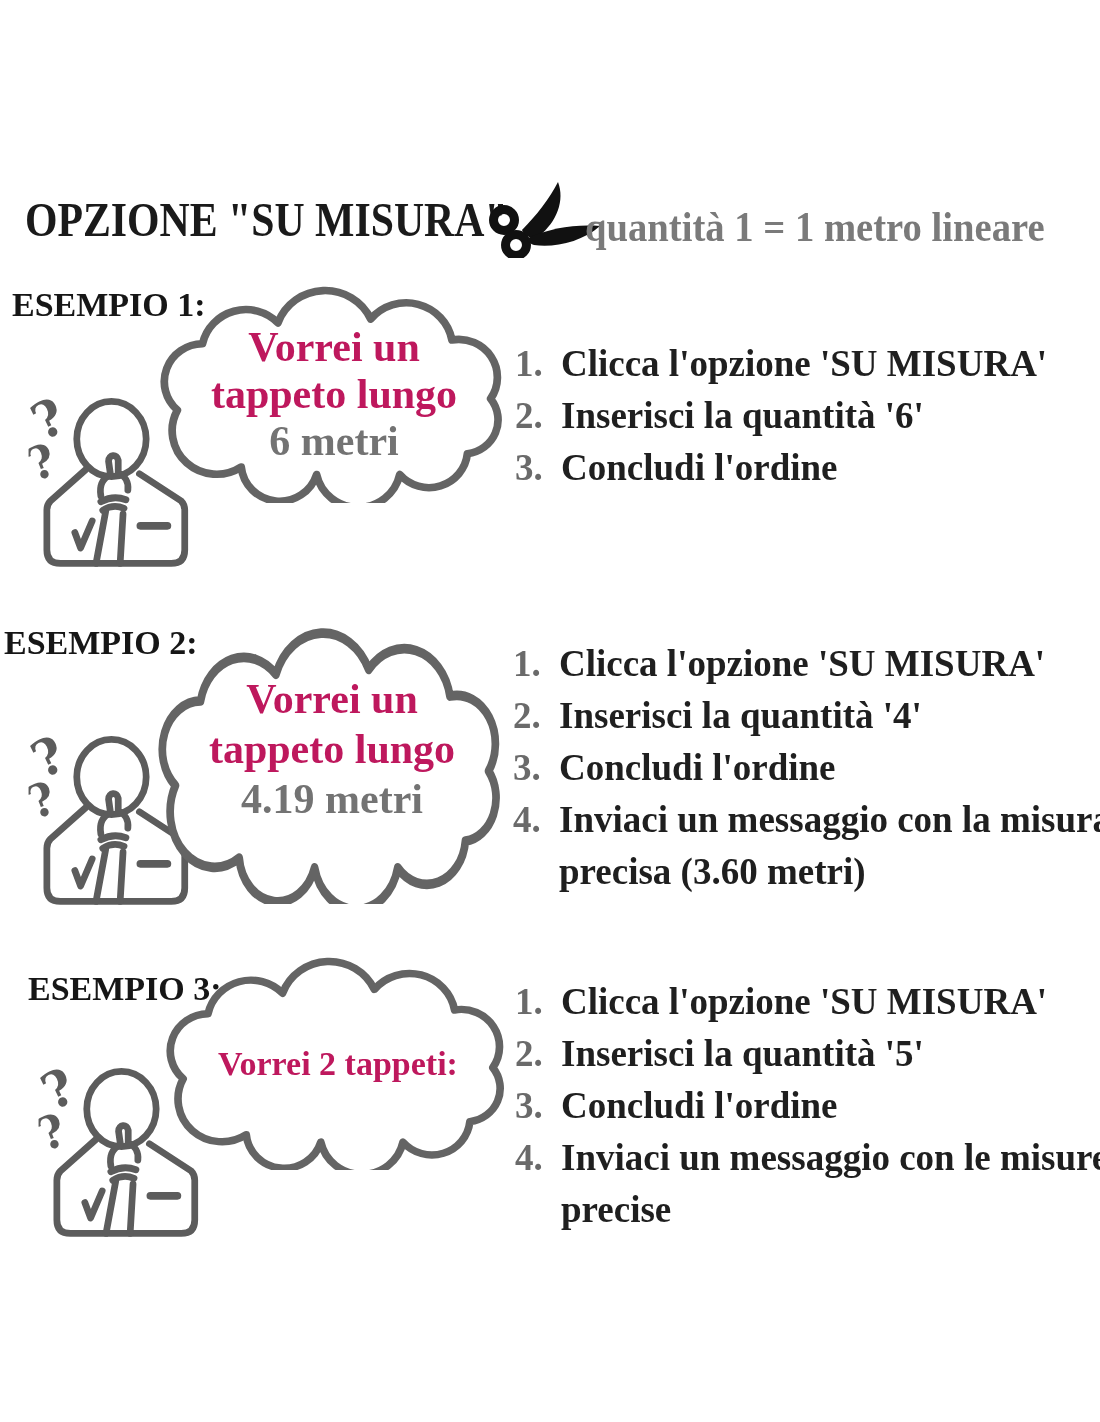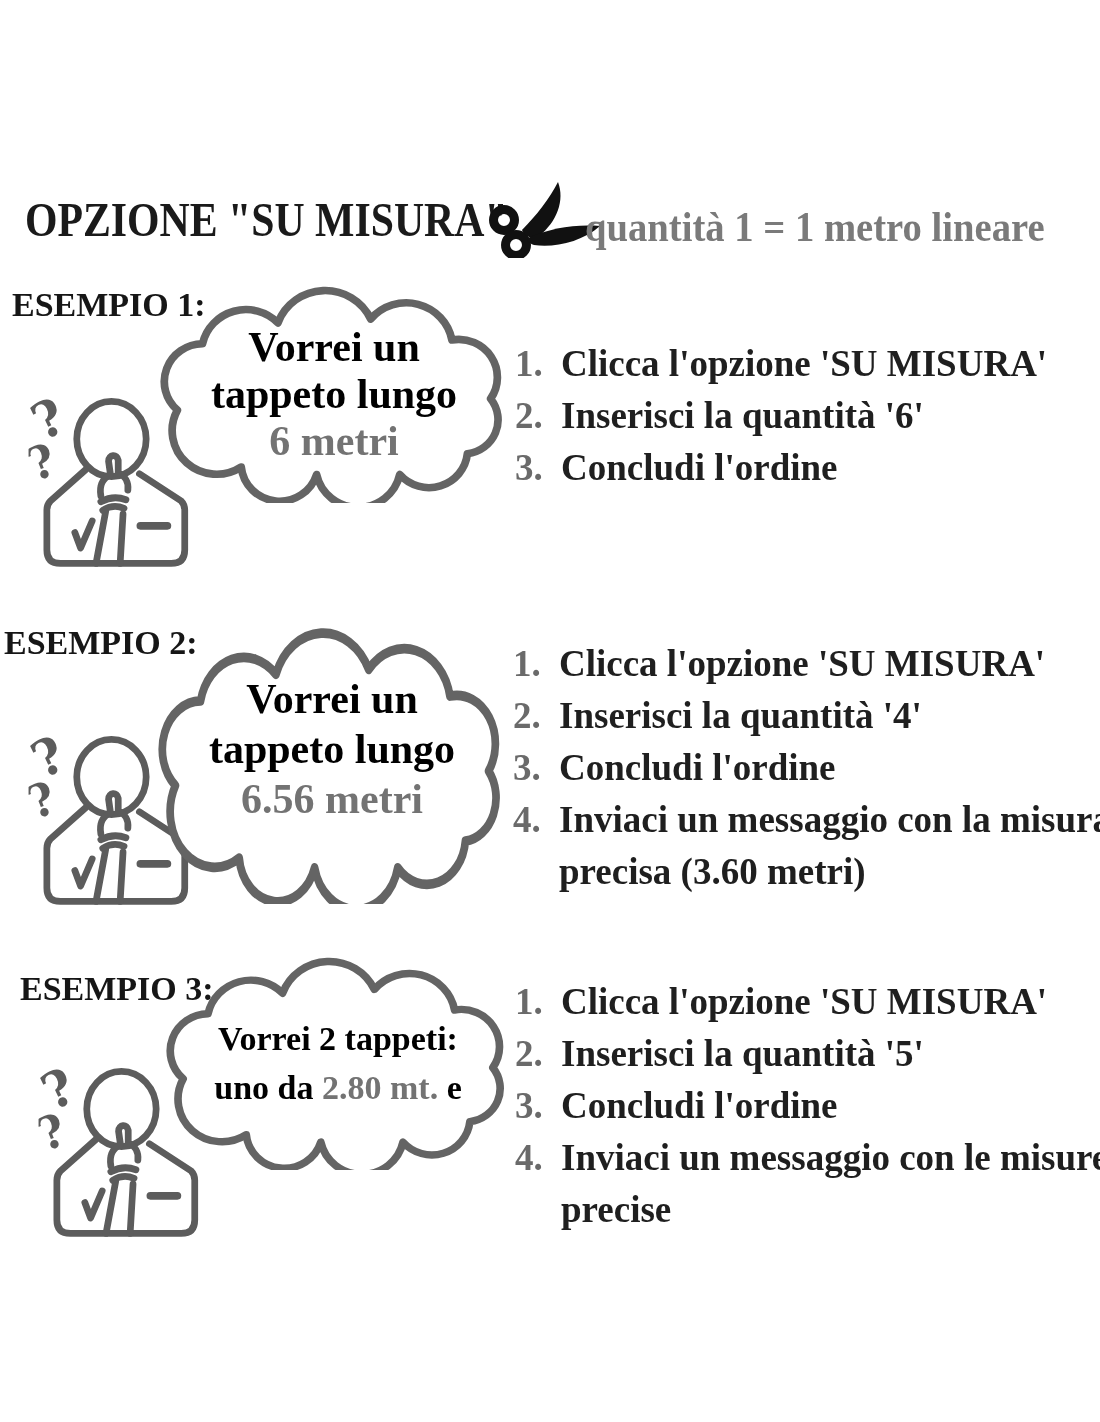--- a/index.html
+++ b/index.html
@@ -18,42 +18,42 @@
     left:585px;top:206px;font-size:42px;font-weight:bold;color:#7a7a7a;
     transform:scaleX(.92);transform-origin:left top;white-space:nowrap;line-height:1;
   }
   .scissors{left:488px;top:180px;width:115px;height:78px;}
 
   
   .example{position:absolute;left:0;top:0;width:100%;height:100%;}
   .ex-label{font-size:34px;font-weight:bold;color:#161616;white-space:nowrap;line-height:1.1;}
   #ex1 .ex-label{left:12px;top:286px;}
   #ex2 .ex-label{left:4px;top:624px;}
-  #ex3 .ex-label{left:20px;top:970px;}
+  #ex3 .ex-label{left:28px;top:970px;}
 
   .person{width:165px;height:188px;}
   #ex1 .person{left:28px;top:386px;}
   #ex2 .person{left:28px;top:724px;}
   #ex3 .person{left:38px;top:1056px;}
 
   .cloud-wrap{}
   #ex1 .cloud-wrap{left:160px;top:285px;width:348px;height:218px;}
   #ex2 .cloud-wrap{left:158px;top:626px;width:348px;height:278px;}
   #ex3 .cloud-wrap{left:166px;top:956px;width:344px;height:214px;}
   .cloud{position:absolute;left:0;top:0;width:100%;height:100%;}
   .bubble-text{
     position:absolute;left:0;top:0;width:100%;height:100%;
     display:flex;flex-direction:column;align-items:center;justify-content:center;
     text-align:center;font-weight:bold;
   }
   #ex1 .bubble-text{font-size:42px;line-height:47px;}
   #ex2 .bubble-text{font-size:42px;line-height:50px;transform:translateY(-16px);}
   #ex3 .bubble-text{font-size:34px;line-height:49px;}
   .bline{white-space:nowrap;}
-  .g{color:#000000;}
+  .g{color:#be185d;}
   .b{color:#737373;}
 
   .steps{width:600px;}
   #ex1 .steps{left:515px;top:338px;}
   #ex2 .steps{left:513px;top:638px;}
   #ex3 .steps{left:515px;top:976px;}
   .step{display:flex;font-size:37px;line-height:52px;font-weight:bold;}
   .num{flex:none;width:46px;color:#6a6a6a;}
   .txt{flex:1;color:#1f1f1f;}
 
@@ -156,21 +156,21 @@
     <svg class="abs person" viewBox="0 0 170 195">
         <use href="#person-sym"></use>
       </svg>
     <div class="abs cloud-wrap">
       <svg class="cloud" viewBox="0 0 360 230" preserveAspectRatio="none">
           <use href="#cloud-sym"></use>
         </svg>
       <div class="bubble-text">
         <div class="bline"><span class="g">Vorrei un</span><span class="b"></span><span class="g"></span></div>
         <div class="bline"><span class="g">tappeto lungo</span><span class="b"></span><span class="g"></span></div>
-        <div class="bline"><span class="g"></span><span class="b">6.56 metri</span><span class="g"></span></div>
+        <div class="bline"><span class="g"></span><span class="b">4.19 metri</span><span class="g"></span></div>
       </div>
     </div>
     <div class="abs steps">
       <div class="step">
           <span class="num">1.</span>
           <span class="txt">Clicca l'opzione 'SU MISURA'</span>
         </div>
       <div class="step">
           <span class="num">2.</span>
           <span class="txt">Inserisci la quantità '4'</span>
@@ -190,21 +190,20 @@
     <div class="abs ex-label">ESEMPIO 3:</div>
     <svg class="abs person" viewBox="0 0 170 195">
         <use href="#person-sym"></use>
       </svg>
     <div class="abs cloud-wrap">
       <svg class="cloud" viewBox="0 0 360 230" preserveAspectRatio="none">
           <use href="#cloud-sym"></use>
         </svg>
       <div class="bubble-text">
         <div class="bline"><span class="g">Vorrei 2 tappeti:</span><span class="b"></span><span class="g"></span></div>
-        <div class="bline"><span class="g">uno da </span><span class="b">2.80 mt.</span><span class="g"> e</span></div>
       </div>
     </div>
     <div class="abs steps">
       <div class="step">
           <span class="num">1.</span>
           <span class="txt">Clicca l'opzione 'SU MISURA'</span>
         </div>
       <div class="step">
           <span class="num">2.</span>
           <span class="txt">Inserisci la quantità '5'</span>

